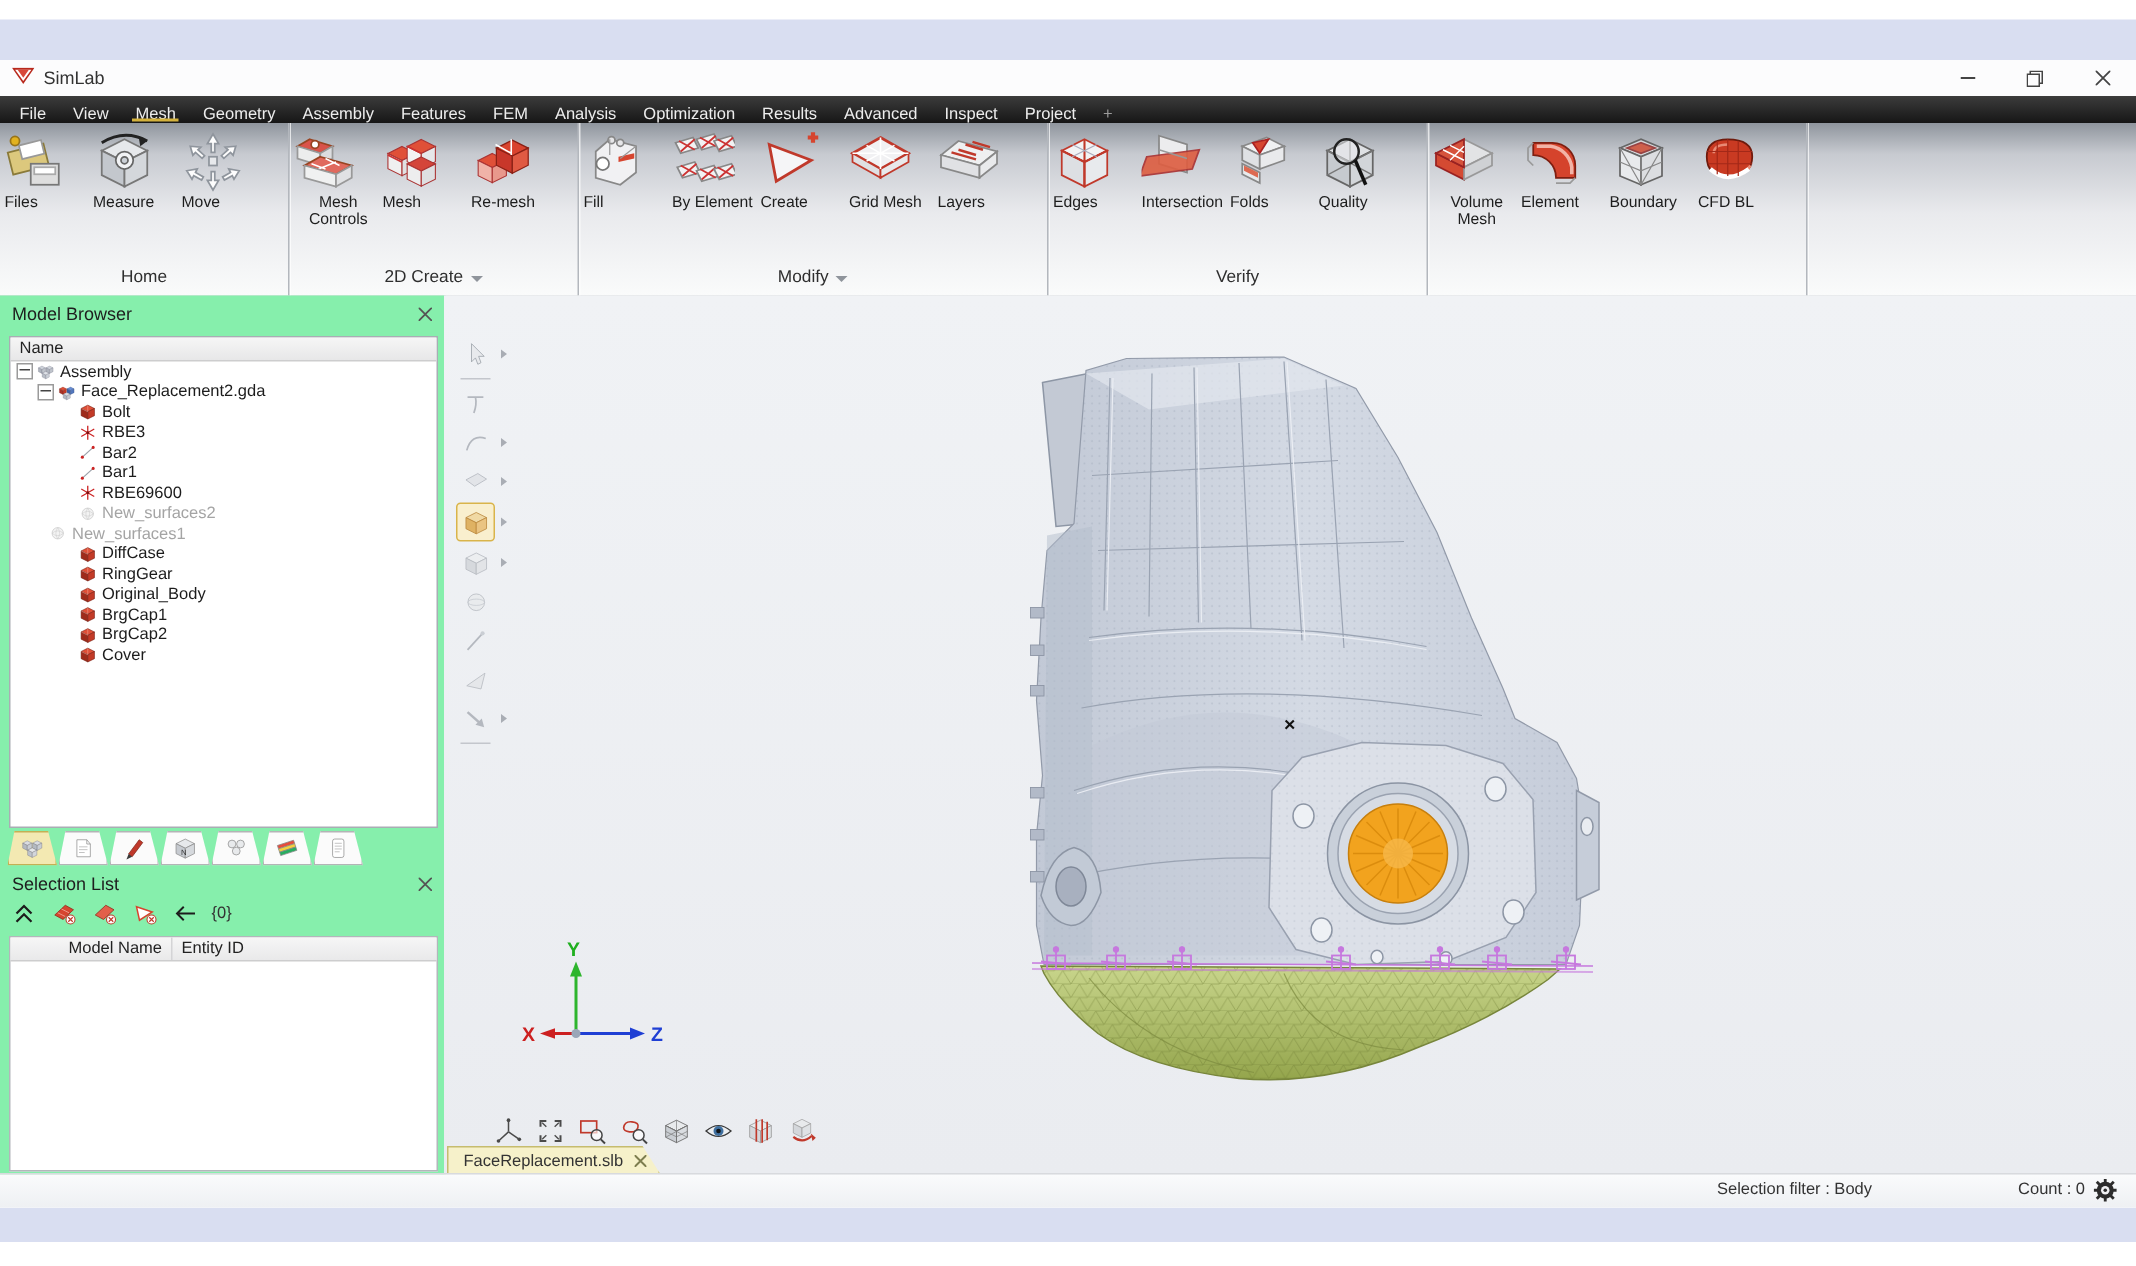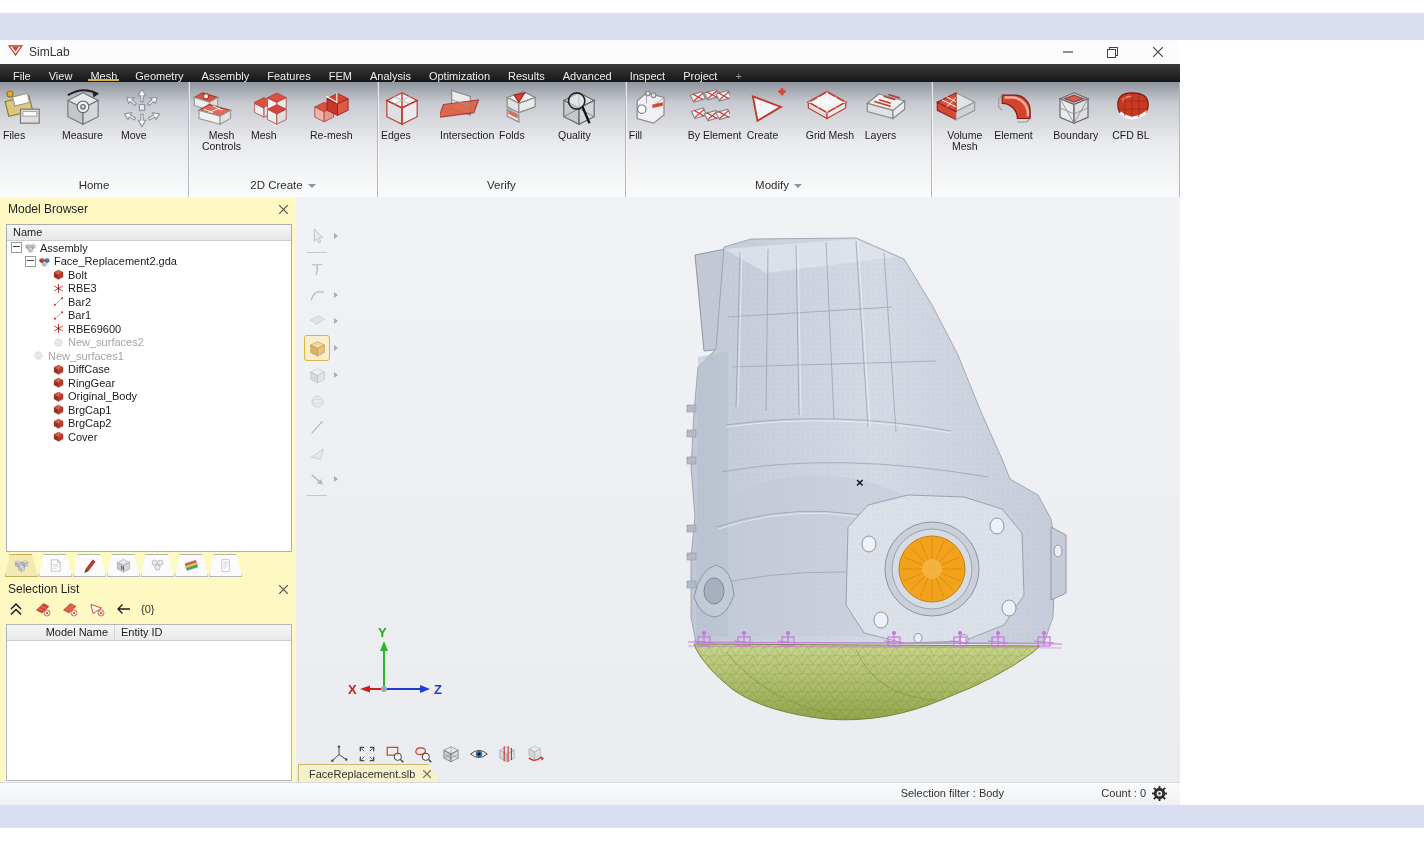--- a/index.html
+++ b/index.html
@@ -1,21 +1,21 @@
 <!DOCTYPE html>
 <html><head>
 <meta charset="utf-8">
 <style>
   html,body{margin:0;padding:0;background:#fff;}
   .frame{position:relative;width:1424px;height:844px;overflow:hidden;background:#fff;
          font-family:"Liberation Sans",sans-serif;font-size:11px;color:#222;}
   .band{position:absolute;left:0;width:100%;background:#d9def1;}
   .band.top{top:13px;height:27px;}
   .band.bottom{top:805px;height:23px;}
-  .app{position:absolute;left:0;top:40px;width:1180px;height:765px;background:#fff;}
+  .app{position:absolute;left:0;top:40px;width:1424px;height:765px;background:#fff;}
 
   
   .titlebar{position:absolute;top:0;left:0;right:0;height:24px;background:#fcfcfd;
             display:flex;align-items:center;padding-left:8px;gap:6px;}
   .titlebar .ttl{font-size:12px;color:#333;}
   .winbtns{position:absolute;right:0;top:0;height:24px;display:flex;}
   .winbtn{width:45px;height:24px;display:flex;align-items:center;justify-content:center;color:#444;}
   .winbtn svg{display:block;}
 
   
@@ -34,21 +34,21 @@
   .ribbon-items{flex:1;display:flex;align-items:flex-start;padding:5px 2px 0 3px;}
   .ribbon-item{width:59px;display:flex;flex-direction:column;align-items:flex-start;cursor:default;}
   .ribbon-item svg{width:42px;height:42px;}
   .ribbon-item .lbl{font-size:10.5px;line-height:11px;text-align:center;color:#1d1d1d;margin-top:1px;}
   .ribbon-caption{height:24px;display:flex;align-items:center;justify-content:center;gap:5px;
                   font-size:11.5px;color:#2e2e2e;}
   .caret{width:0;height:0;border-left:4px solid transparent;border-right:4px solid transparent;
          border-top:4px solid #8f949b;margin-top:2px;}
 
   
-  .left-panel{position:absolute;left:0;top:157px;width:296px;bottom:22px;background:#fef9c3;
+  .left-panel{position:absolute;left:0;top:157px;width:296px;bottom:22px;background:#86efac;
               border-right:1px solid #d2d4d8;}
   .panel-title{display:flex;justify-content:space-between;align-items:center;
                padding:5px 8px 0 8px;font-size:12px;color:#1e1e1e;}
   .panel-close{color:#555;display:flex;}
   .tree-box{position:absolute;left:6px;right:4px;top:27px;height:326px;background:#fff;
             border:1px solid #a9adb4;overflow:hidden;}
   .tree-header{height:15px;line-height:15px;padding:0 6px;background:linear-gradient(#f6f6f6,#e7e7e8);
                border-bottom:1px solid #cdcdce;color:#222;}
   .tree-row{height:13.5px;display:flex;align-items:center;white-space:nowrap;}
   .tree-row .exp{width:11px;height:9px;margin-right:2px;position:relative;flex:none;}
@@ -254,20 +254,94 @@
                 <path d="M14 8 l9 5 M23 5 v9" stroke="#fff" stroke-width=".9"></path>
               </svg>
               <div class="lbl">Re-mesh</div>
             </div>
           </div>
       <div class="ribbon-caption">
         <span>2D Create</span>
             <span class="caret"></span>
       </div>
         </div>
+        <div class="ribbon-group" style="width:312px">
+      <div class="ribbon-items">
+            <div class="ribbon-item">
+              <svg viewBox="0 0 36 36">
+                <polygon points="7,12 15,5 30,9 30,24 21,31 7,27" fill="#f1f1f3" stroke="#888"></polygon>
+                <circle cx="16" cy="5.5" r="2" fill="#e6e6e8" stroke="#888"></circle>
+                <circle cx="21" cy="7" r="2" fill="#e6e6e8" stroke="#888"></circle>
+                <circle cx="11" cy="19" r="3.6" fill="#fff" stroke="#777"></circle>
+                <polygon points="20,15 29,13 29,16 20,18" fill="#d6452f"></polygon>
+                <path d="M15 5 l0 9 M30 9 l-9 7" stroke="#999" stroke-width=".7" fill="none"></path>
+              </svg>
+              <div class="lbl">Fill</div>
+            </div>
+            <div class="ribbon-item">
+              <svg viewBox="0 0 36 36">
+                <g transform="translate(2,4)">
+                  <polygon points="0,3 10,0 13,6 3,9" fill="#f2f2f3" stroke="#888"></polygon>
+                  <path d="M2 2 l9 5 M11 1 l-8 7" stroke="#c33" stroke-width="1"></path>
+                </g>
+                <g transform="translate(14,2)">
+                  <polygon points="0,3 10,0 13,6 3,9" fill="#f2f2f3" stroke="#888"></polygon>
+                  <path d="M2 2 l9 5 M11 1 l-8 7" stroke="#c33" stroke-width="1"></path>
+                </g>
+                <g transform="translate(24,3)">
+                  <polygon points="0,3 10,0 13,6 3,9" fill="#f2f2f3" stroke="#888"></polygon>
+                  <path d="M2 2 l9 5 M11 1 l-8 7" stroke="#c33" stroke-width="1"></path>
+                </g>
+                <g transform="translate(3,18)">
+                  <polygon points="0,3 10,0 13,6 3,9" fill="#f2f2f3" stroke="#888"></polygon>
+                  <path d="M2 2 l9 5 M11 1 l-8 7" stroke="#c33" stroke-width="1"></path>
+                </g>
+                <g transform="translate(14,20)">
+                  <polygon points="0,3 10,0 13,6 3,9" fill="#f2f2f3" stroke="#888"></polygon>
+                  <path d="M2 2 l9 5 M11 1 l-8 7" stroke="#c33" stroke-width="1"></path>
+                </g>
+                <g transform="translate(24,19)">
+                  <polygon points="0,3 10,0 13,6 3,9" fill="#f2f2f3" stroke="#888"></polygon>
+                  <path d="M2 2 l9 5 M11 1 l-8 7" stroke="#c33" stroke-width="1"></path>
+                </g>
+              </svg>
+              <div class="lbl">By Element</div>
+            </div>
+            <div class="ribbon-item">
+              <svg viewBox="0 0 36 36">
+                <polygon points="5,8 29,17 9,29" fill="#f5f5f7" stroke="#c0392b" stroke-width="1.6"></polygon>
+                <path d="M27 4 h6 M30 1 v6" stroke="#d6452f" stroke-width="2.4"></path>
+              </svg>
+              <div class="lbl">Create</div>
+            </div>
+            <div class="ribbon-item">
+              <svg viewBox="0 0 36 36">
+                <polygon points="18,4 34,13 18,22 2,13" fill="#f1f1f3" stroke="#c0392b" stroke-width="1.5"></polygon>
+                <polygon points="2,13 18,22 18,27 2,18" fill="#dfe0e3" stroke="#c0392b"></polygon>
+                <polygon points="18,22 34,13 34,18 18,27" fill="#e8e9eb" stroke="#c0392b"></polygon>
+                <path d="M10 8.5 L26 17.5 M26 8.5 L10 17.5 M18 4 V22 M2 13 H34" stroke="#fff" stroke-width=".9" fill="none"></path>
+              </svg>
+              <div class="lbl">Grid Mesh</div>
+            </div>
+            <div class="ribbon-item">
+              <svg viewBox="0 0 36 36">
+                <polygon points="12,6 34,12 24,20 2,14" fill="#eff0f1" stroke="#888"></polygon>
+                <polygon points="2,14 24,20 24,27 2,21" fill="#e0e1e4" stroke="#888"></polygon>
+                <polygon points="24,20 34,12 34,19 24,27" fill="#e9eaec" stroke="#888"></polygon>
+                <path d="M16 8 l10 3 M12 11 l10 3 M20 6.5 l10 3" stroke="#c0392b" stroke-width="1.4" fill="none"></path>
+                <path d="M8 12.5 l14 4" stroke="#c0392b" stroke-width="1.4"></path>
+              </svg>
+              <div class="lbl">Layers</div>
+            </div>
+          </div>
+      <div class="ribbon-caption">
+        <span>Modify</span>
+            <span class="caret"></span>
+      </div>
+        </div>
         <div class="ribbon-group" style="width:252px">
       <div class="ribbon-items">
             <div class="ribbon-item">
               <svg viewBox="0 0 36 36">
                 <polygon points="18,5 31,11.5 18,18 5,11.5" fill="#f2f3f4" stroke="#c0392b" stroke-width="1"></polygon>
                 <polygon points="5,11.5 18,18 18,32 5,25.5" fill="#dddfe3" stroke="#c0392b" stroke-width="1"></polygon>
                 <polygon points="18,18 31,11.5 31,25.5 18,32" fill="#e8eaed" stroke="#c0392b" stroke-width="1"></polygon>
                 <path d="M18 5 L18 18 M5 11.5 L18 18 L31 11.5 M18 18 L18 32" stroke="#c0392b" stroke-width="1.2" fill="none"></path>
                 <path d="M11 8 L25 15 M25 8 L11 15" stroke="#aab" stroke-width=".7"></path>
               </svg>
@@ -299,94 +373,20 @@
                 <polygon points="18,18 31,11.5 31,25.5 18,32" fill="#d2d5d9" stroke="#666" stroke-width="1"></polygon>
                 <path d="M18 5 V32 M5 11.5 L31 25.5 M31 11.5 L5 25.5" stroke="#777" stroke-width=".7"></path>
                 <circle cx="16" cy="12" r="7" fill="rgba(230,232,235,.55)" stroke="#222" stroke-width="1.4"></circle>
                 <line x1="21" y1="17" x2="27" y2="31" stroke="#111" stroke-width="2"></line>
               </svg>
               <div class="lbl">Quality</div>
             </div>
           </div>
       <div class="ribbon-caption">
         <span>Verify</span>
-      </div>
-        </div>
-        <div class="ribbon-group" style="width:312px">
-      <div class="ribbon-items">
-            <div class="ribbon-item">
-              <svg viewBox="0 0 36 36">
-                <polygon points="7,12 15,5 30,9 30,24 21,31 7,27" fill="#f1f1f3" stroke="#888"></polygon>
-                <circle cx="16" cy="5.5" r="2" fill="#e6e6e8" stroke="#888"></circle>
-                <circle cx="21" cy="7" r="2" fill="#e6e6e8" stroke="#888"></circle>
-                <circle cx="11" cy="19" r="3.6" fill="#fff" stroke="#777"></circle>
-                <polygon points="20,15 29,13 29,16 20,18" fill="#d6452f"></polygon>
-                <path d="M15 5 l0 9 M30 9 l-9 7" stroke="#999" stroke-width=".7" fill="none"></path>
-              </svg>
-              <div class="lbl">Fill</div>
-            </div>
-            <div class="ribbon-item">
-              <svg viewBox="0 0 36 36">
-                <g transform="translate(2,4)">
-                  <polygon points="0,3 10,0 13,6 3,9" fill="#f2f2f3" stroke="#888"></polygon>
-                  <path d="M2 2 l9 5 M11 1 l-8 7" stroke="#c33" stroke-width="1"></path>
-                </g>
-                <g transform="translate(14,2)">
-                  <polygon points="0,3 10,0 13,6 3,9" fill="#f2f2f3" stroke="#888"></polygon>
-                  <path d="M2 2 l9 5 M11 1 l-8 7" stroke="#c33" stroke-width="1"></path>
-                </g>
-                <g transform="translate(24,3)">
-                  <polygon points="0,3 10,0 13,6 3,9" fill="#f2f2f3" stroke="#888"></polygon>
-                  <path d="M2 2 l9 5 M11 1 l-8 7" stroke="#c33" stroke-width="1"></path>
-                </g>
-                <g transform="translate(3,18)">
-                  <polygon points="0,3 10,0 13,6 3,9" fill="#f2f2f3" stroke="#888"></polygon>
-                  <path d="M2 2 l9 5 M11 1 l-8 7" stroke="#c33" stroke-width="1"></path>
-                </g>
-                <g transform="translate(14,20)">
-                  <polygon points="0,3 10,0 13,6 3,9" fill="#f2f2f3" stroke="#888"></polygon>
-                  <path d="M2 2 l9 5 M11 1 l-8 7" stroke="#c33" stroke-width="1"></path>
-                </g>
-                <g transform="translate(24,19)">
-                  <polygon points="0,3 10,0 13,6 3,9" fill="#f2f2f3" stroke="#888"></polygon>
-                  <path d="M2 2 l9 5 M11 1 l-8 7" stroke="#c33" stroke-width="1"></path>
-                </g>
-              </svg>
-              <div class="lbl">By Element</div>
-            </div>
-            <div class="ribbon-item">
-              <svg viewBox="0 0 36 36">
-                <polygon points="5,8 29,17 9,29" fill="#f5f5f7" stroke="#c0392b" stroke-width="1.6"></polygon>
-                <path d="M27 4 h6 M30 1 v6" stroke="#d6452f" stroke-width="2.4"></path>
-              </svg>
-              <div class="lbl">Create</div>
-            </div>
-            <div class="ribbon-item">
-              <svg viewBox="0 0 36 36">
-                <polygon points="18,4 34,13 18,22 2,13" fill="#f1f1f3" stroke="#c0392b" stroke-width="1.5"></polygon>
-                <polygon points="2,13 18,22 18,27 2,18" fill="#dfe0e3" stroke="#c0392b"></polygon>
-                <polygon points="18,22 34,13 34,18 18,27" fill="#e8e9eb" stroke="#c0392b"></polygon>
-                <path d="M10 8.5 L26 17.5 M26 8.5 L10 17.5 M18 4 V22 M2 13 H34" stroke="#fff" stroke-width=".9" fill="none"></path>
-              </svg>
-              <div class="lbl">Grid Mesh</div>
-            </div>
-            <div class="ribbon-item">
-              <svg viewBox="0 0 36 36">
-                <polygon points="12,6 34,12 24,20 2,14" fill="#eff0f1" stroke="#888"></polygon>
-                <polygon points="2,14 24,20 24,27 2,21" fill="#e0e1e4" stroke="#888"></polygon>
-                <polygon points="24,20 34,12 34,19 24,27" fill="#e9eaec" stroke="#888"></polygon>
-                <path d="M16 8 l10 3 M12 11 l10 3 M20 6.5 l10 3" stroke="#c0392b" stroke-width="1.4" fill="none"></path>
-                <path d="M8 12.5 l14 4" stroke="#c0392b" stroke-width="1.4"></path>
-              </svg>
-              <div class="lbl">Layers</div>
-            </div>
-          </div>
-      <div class="ribbon-caption">
-        <span>Modify</span>
-            <span class="caret"></span>
       </div>
         </div>
         <div class="ribbon-group" style="width:252px">
       <div class="ribbon-items">
             <div class="ribbon-item">
               <svg viewBox="0 0 36 36">
                 <polygon points="18,5 34,13 18,21 2,13" fill="#e2e3e5" stroke="#999"></polygon>
                 <polygon points="2,13 18,21 18,28 2,20" fill="#d44a32" stroke="#922"></polygon>
                 <polygon points="18,21 34,13 34,20 18,28" fill="#cfd1d4" stroke="#999"></polygon>
                 <polygon points="10,9 18,5 18,21 2,13" fill="#d6533c" stroke="#922"></polygon>

